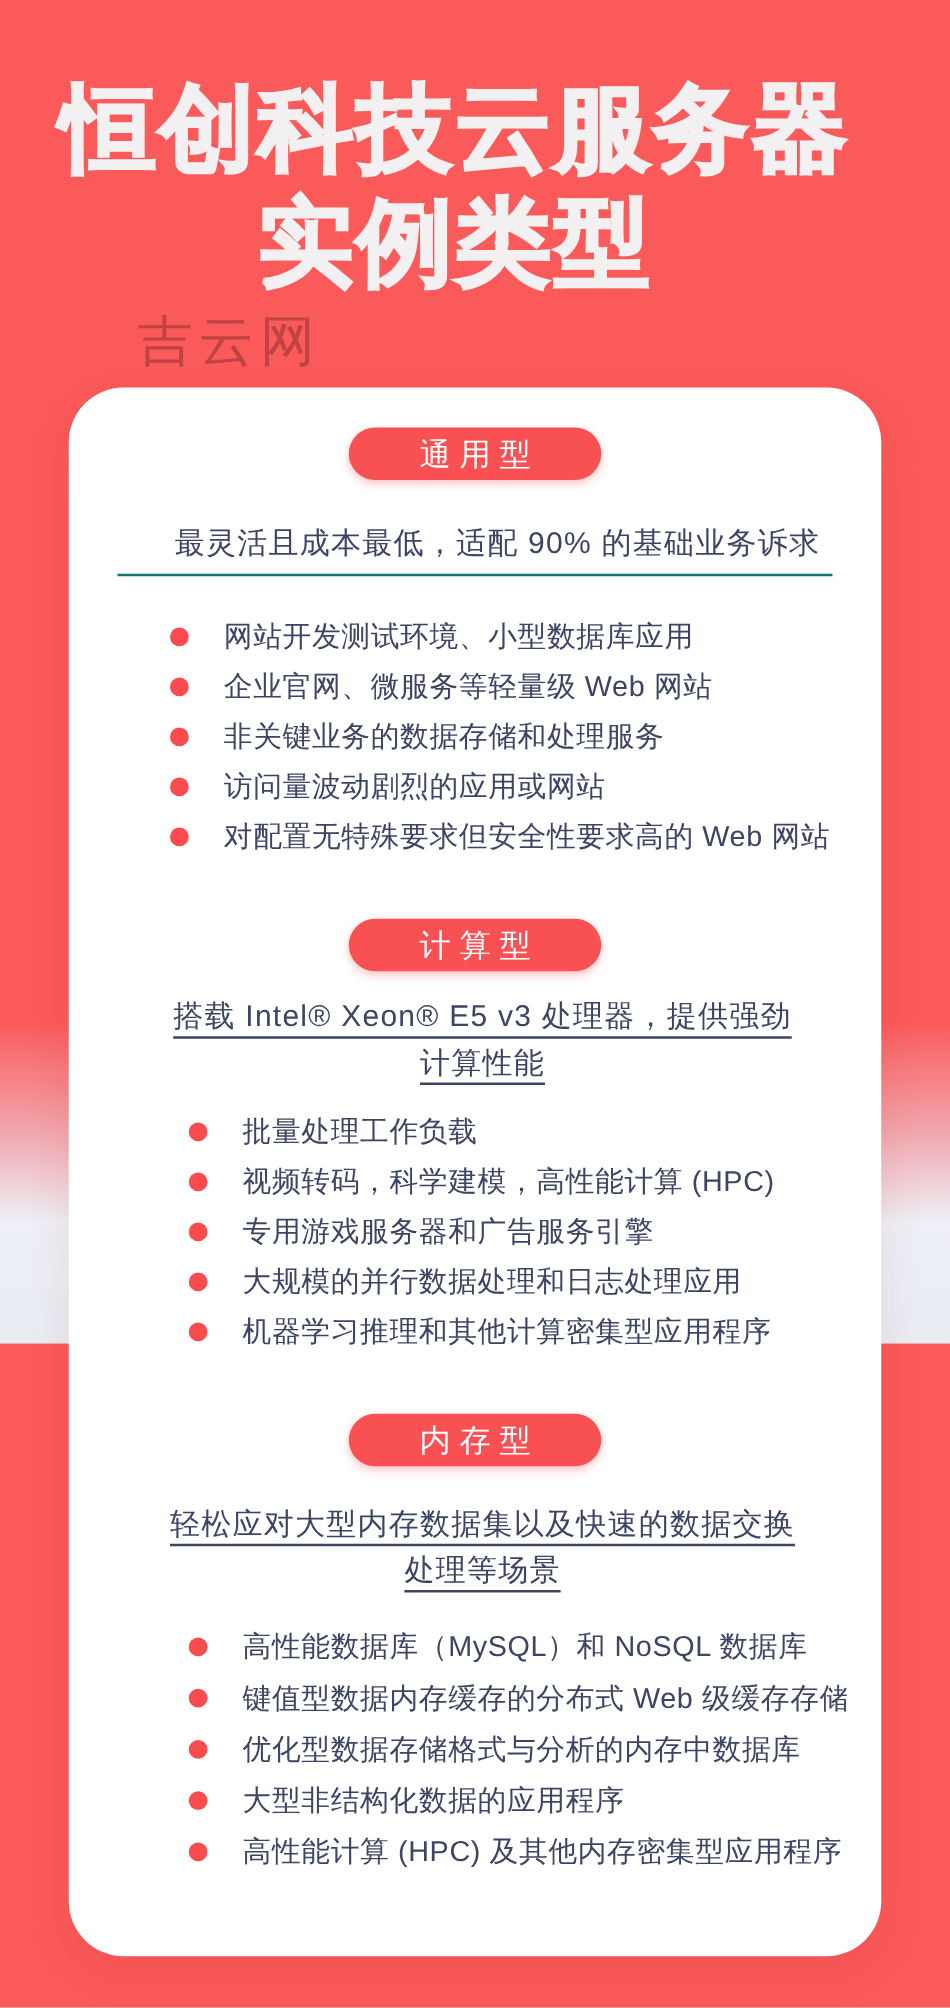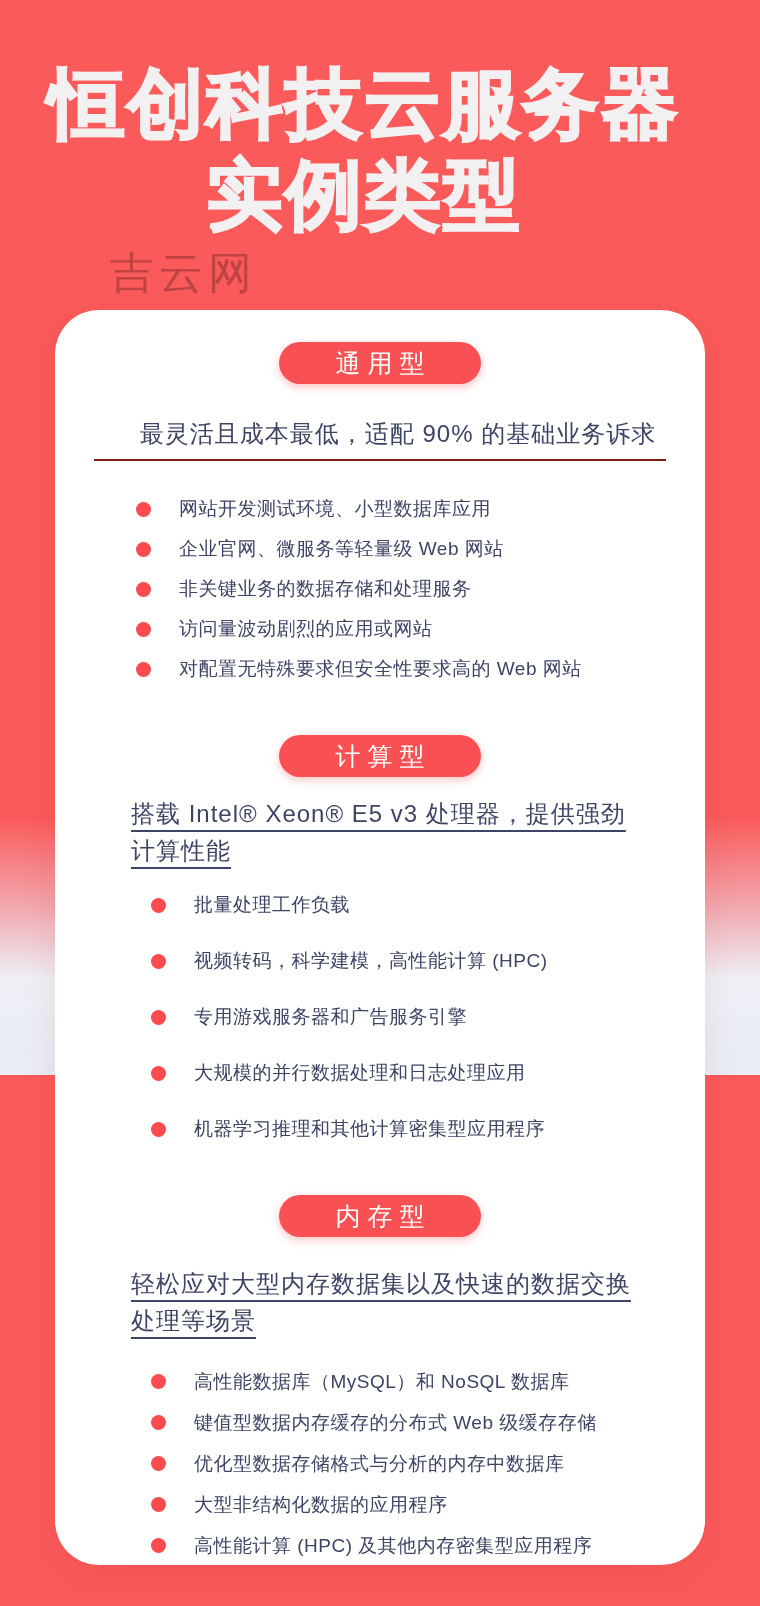--- a/index.html
+++ b/index.html
@@ -61,53 +61,54 @@
     color:#ffffff;
     font-size:25px; letter-spacing:7px;
     display:flex; align-items:center; justify-content:center;
     padding-left:7px; 
     box-shadow:0 3px 8px rgba(249,81,83,0.35);
   }
 
   .subtitle { color:#3e4464; font-size:24px; }
   .subtitle-center {
     display:inline-block;
-    border-bottom:2px solid #7f1d1d;
+    border-bottom:2px solid #0f766e;
     padding:0 10px 9px 46px;
     letter-spacing:1px;
   }
   .subtitle-left {
     align-self:flex-start;
     margin-left:76px;
     width:510px;
     line-height:37px;
     text-decoration:underline;
     text-decoration-thickness:2px;
     text-underline-offset:8px;
     letter-spacing:1px;
+    text-align:center;
   }
 
   .bullets { align-self:flex-start; display:flex; flex-direction:column; }
   .bullets-1 { margin-left:81px; }
   .bullets-2, .bullets-3 { margin-left:96px; }
   .bullet { display:flex; align-items:center; height:40px; }
   .bullets-3 .bullet { height:41px; }
   .dot {
     width:15px; height:15px; border-radius:50%;
     background:#fa4b4e; margin-right:28px; flex:none;
   }
-  .bullet-text { color:#3e4464; font-size:19px; letter-spacing:0.5px; white-space:nowrap; }
+  .bullet-text { color:#3e4464; font-size:23px; letter-spacing:0.5px; white-space:nowrap; }
 
   
   .section-1 .pill     { margin-top:32px; }
   .section-1 .subtitle-wrap { margin-top:34px; text-align:center; }
   .bullets-1           { margin-top:28px; }
   .section-2 .pill     { margin-top:46px;text-align:center; }
   .section-2 .subtitle-left { margin-top:18px; }
-  .bullets-2           { margin-top:16px;gap:16px; }
+  .bullets-2           { margin-top:16px; }
   .section-3 .pill     { margin-top:46px; }
   .section-3 .subtitle-left { margin-top:28px; }
   .bullets-3           { margin-top:22px; }
 </style>
 </head>
 <body>
 
 <div class="bg-fade"></div>
 <div class="bg-bottom"></div>
 

